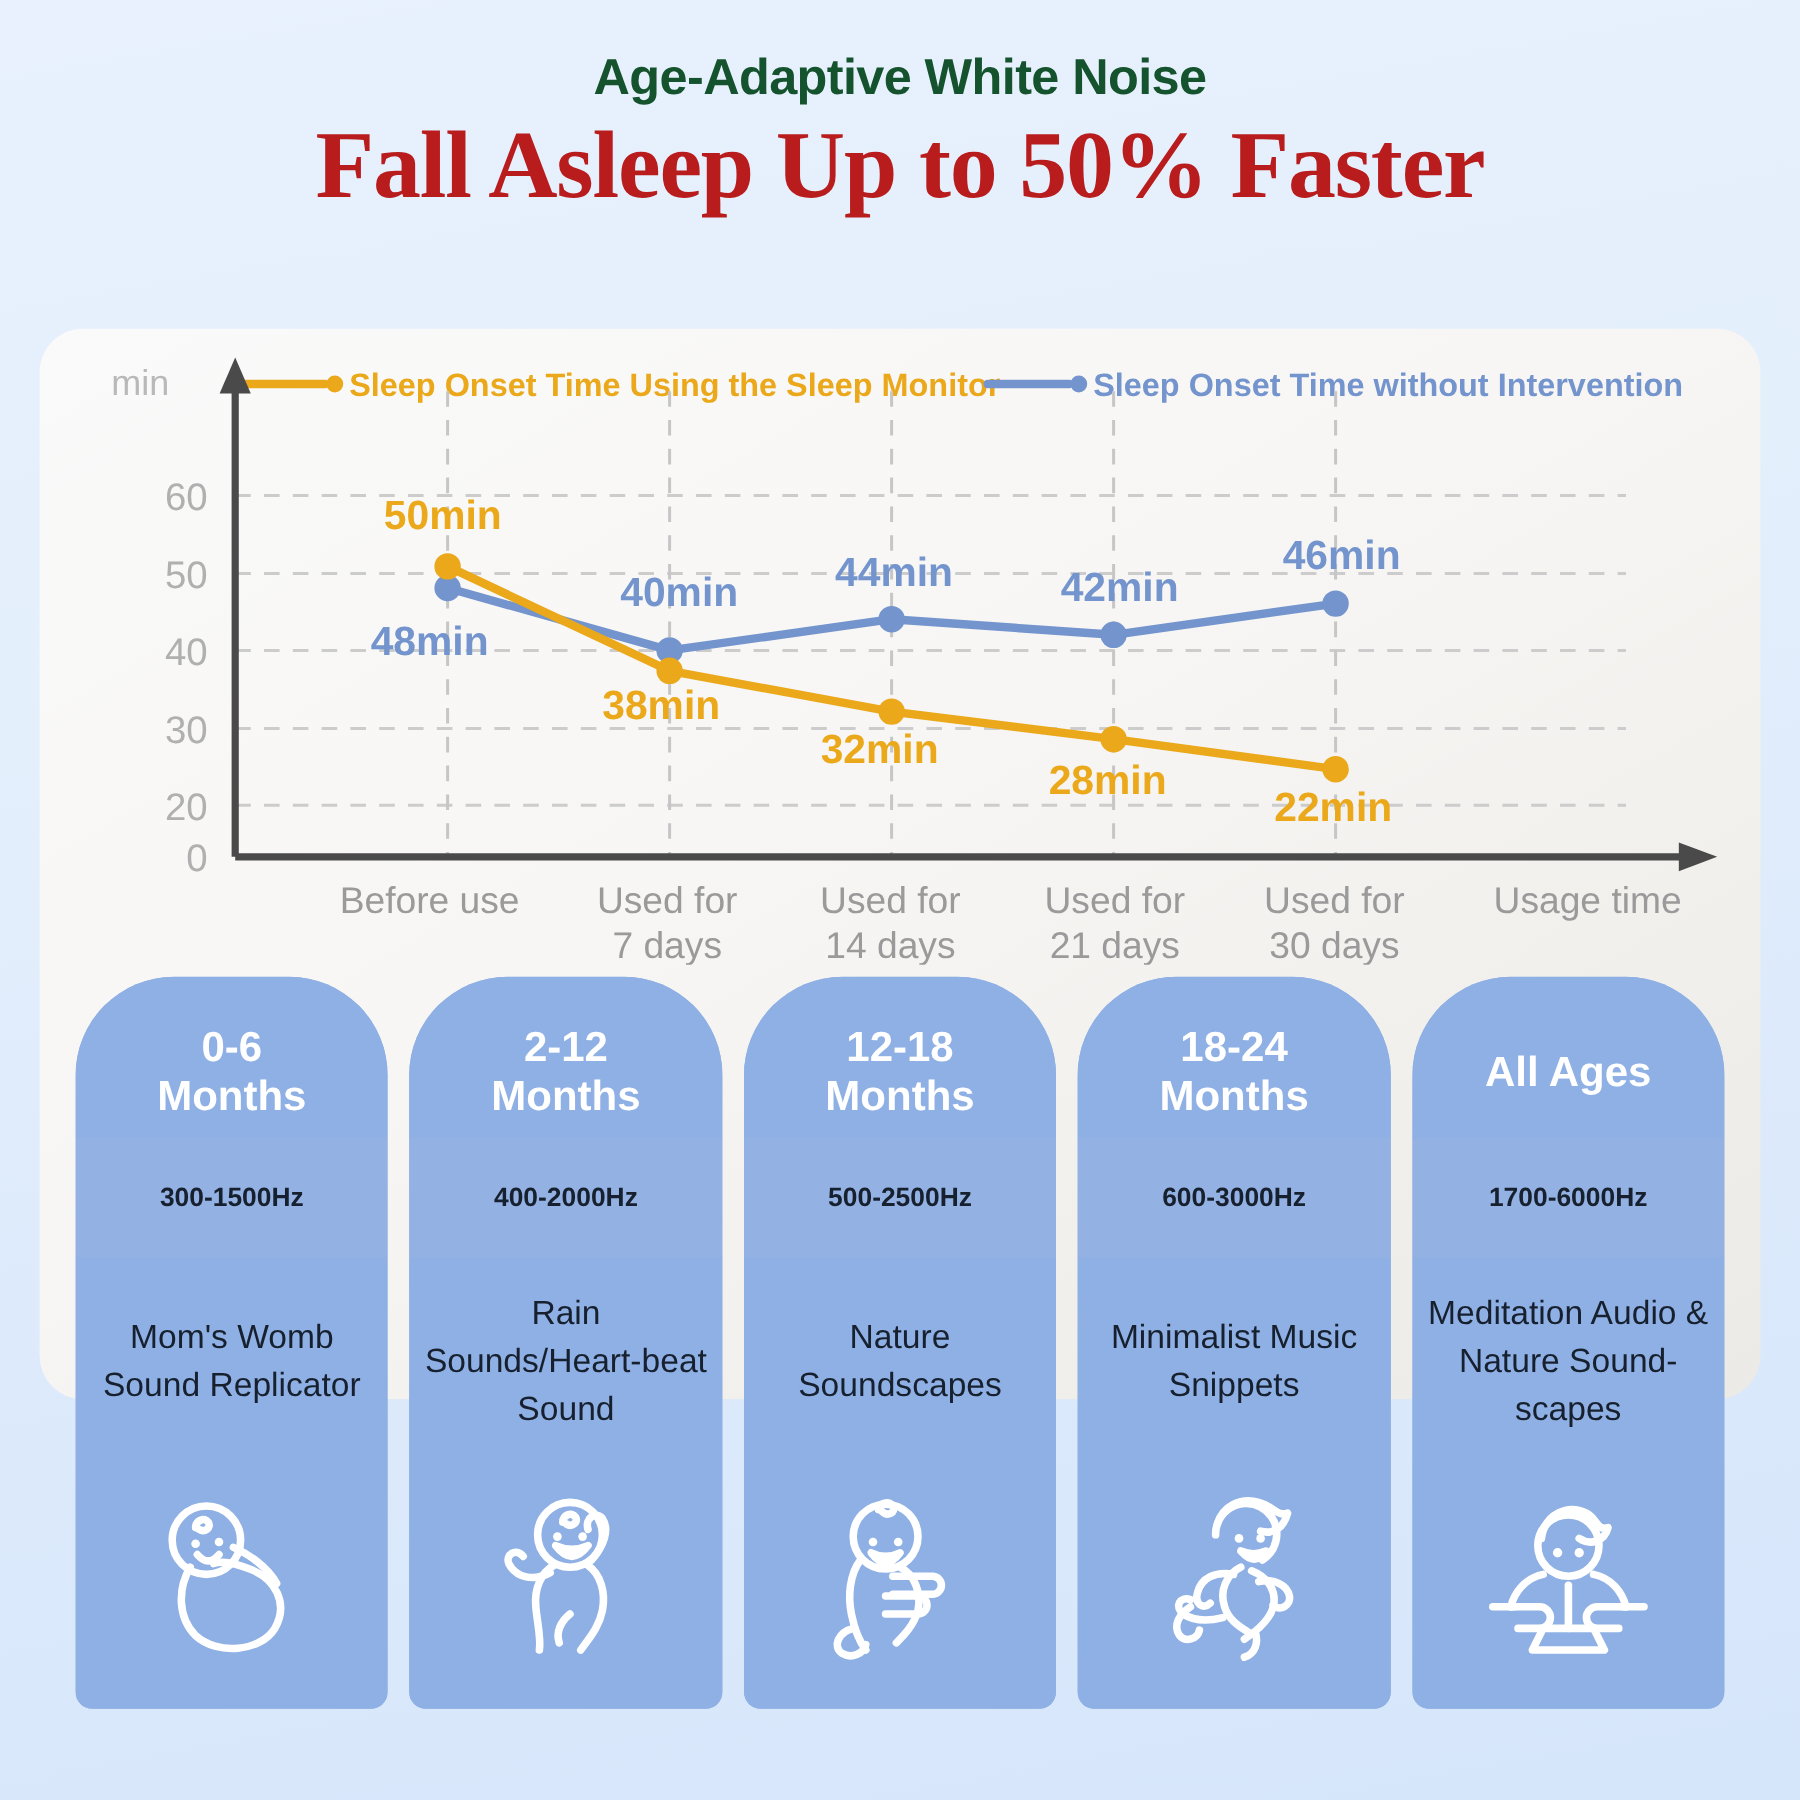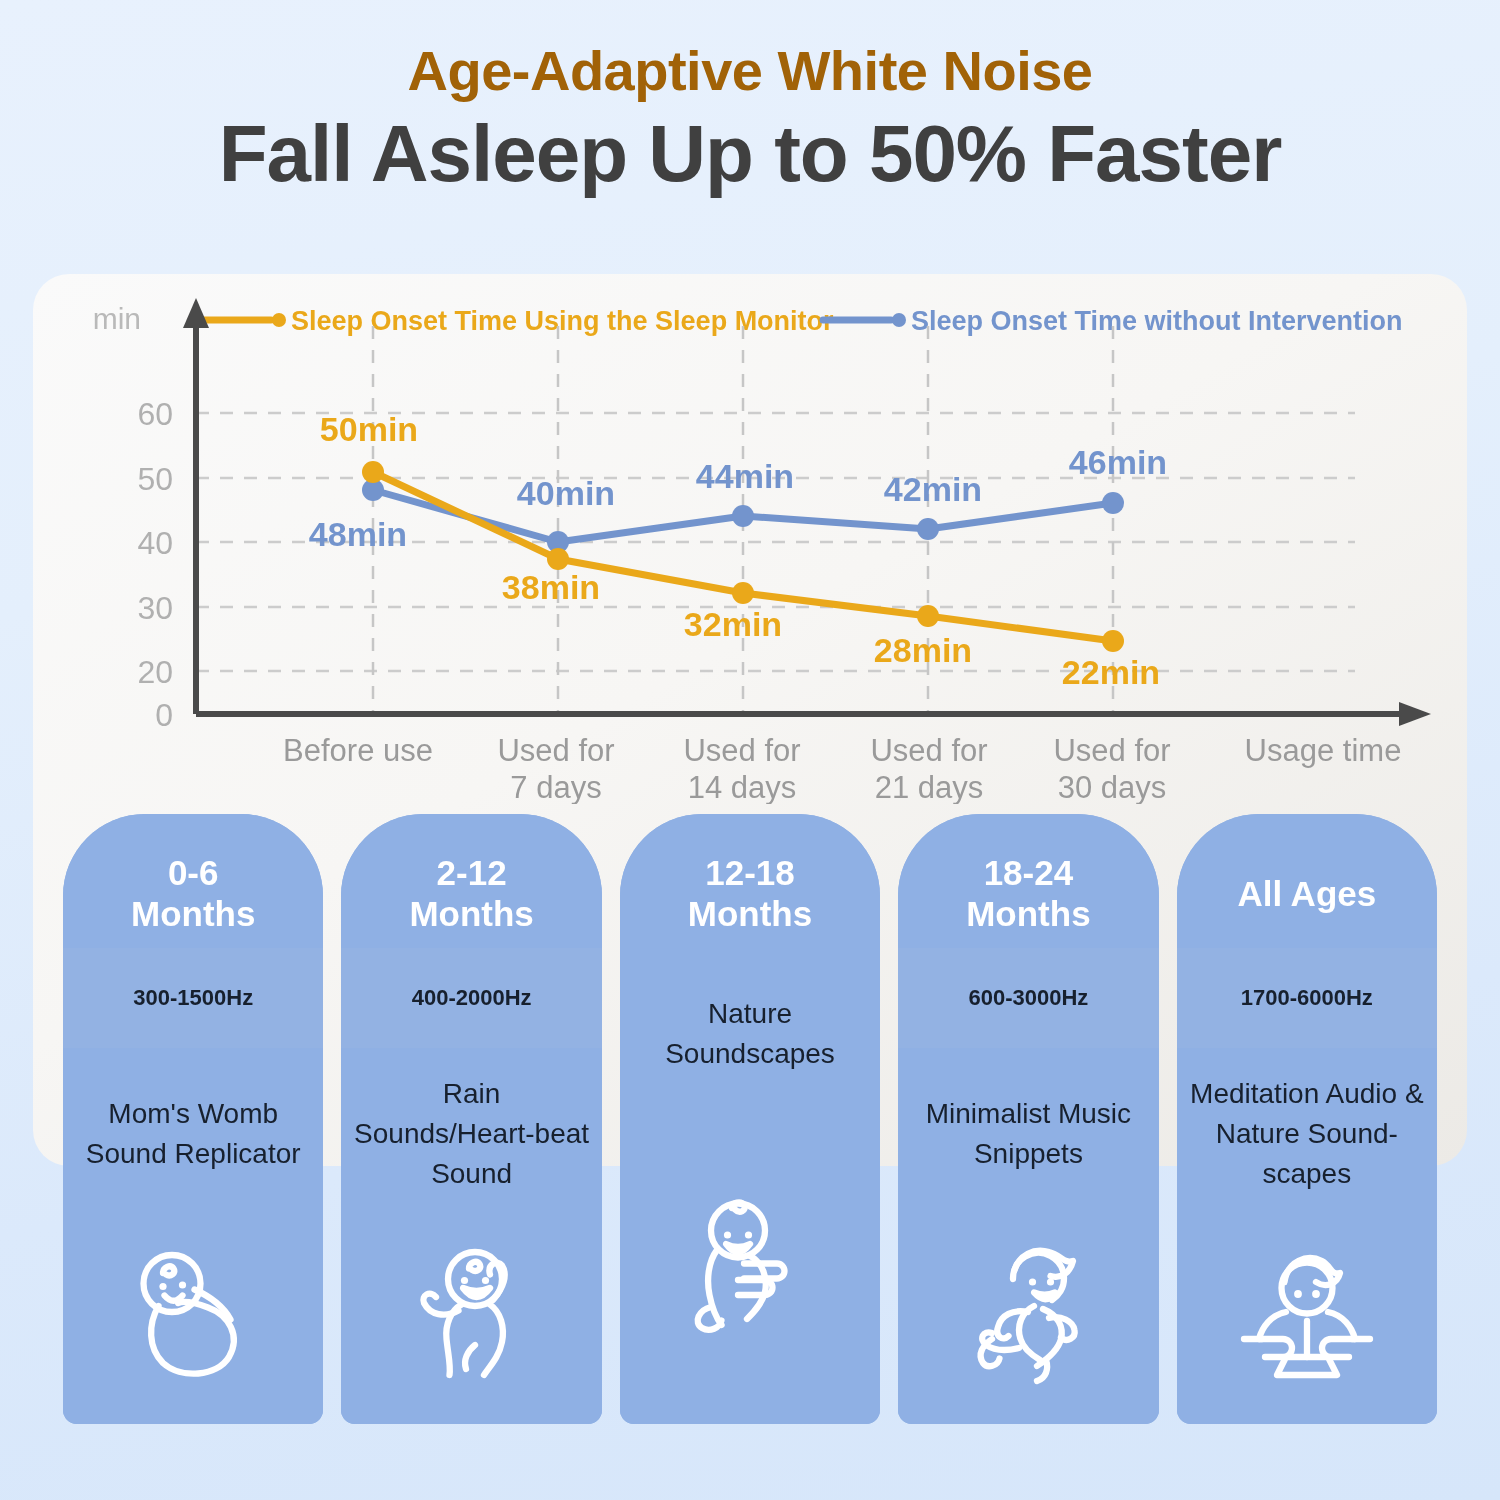--- a/index.html
+++ b/index.html
@@ -7,26 +7,26 @@
   body{
     font-family:"Liberation Sans", sans-serif;
     background:linear-gradient(170deg,#e8f1fd 0%,#e4effc 35%,#dbe9fb 70%,#d6e6fa 100%);
     overflow:hidden;
     position:relative;
   }
 
   
   .header{ padding-top:42px; text-align:center; }
   .eyebrow{
-    font-size:56px; font-weight:bold; color:#a16207;
+    font-size:42px; font-weight:bold; color:#14532d;
     letter-spacing:-0.5px; line-height:1.05;
   }
   .headline{
-    font-size:80px; font-weight:bold; color:#404040;
-    letter-spacing:-1px; line-height:1.12; margin-top:8px;
+    font-size:80px; font-weight:bold; color:#b91c1c;
+    letter-spacing:-1px; line-height:1.12; margin-top:8px;font-family:Liberation Serif, serif;
   }
 
   
   .panel{
     position:absolute; left:33px; top:274px;
     width:1434px; height:892px;
     background:linear-gradient(150deg,#fafafa 0%,#f7f6f4 45%,#eceae6 100%);
     border-radius:36px;
   }
 
@@ -223,20 +223,21 @@
           <path d="M52 70 C47 74 44 80 46 86"></path>
         </svg>
       </div>
     </div>
 
     <div class="card">
       <div class="band-age">
         <span><span>12-18</span><br>
         <span>Months</span></span>
       </div>
+      <div class="band-hz">500-2500Hz</div>
       <div class="band-desc">Nature Soundscapes</div>
       <div class="band-icon">
         <svg viewBox="0 0 100 100" fill="none" stroke="#ffffff" stroke-width="4.2" stroke-linecap="round" stroke-linejoin="round">
           <circle cx="42" cy="27" r="18"></circle>
           <path d="M38 12 c0-4 6-5 8-2 2 4 -3 6 -6 3"></path>
           <circle cx="35" cy="30" r="2.4" fill="#ffffff" stroke="none"></circle>
           <circle cx="49" cy="30" r="2.4" fill="#ffffff" stroke="none"></circle>
           <path d="M34 36 q8 11 16 0 q-8 4 -16 0 Z"></path>
           <path d="M28 40 C22 48 21 60 23 70 C25 80 28 86 31 90"></path>
           <path d="M50 44 C58 48 62 58 60 68 C58 76 52 82 48 86"></path>

